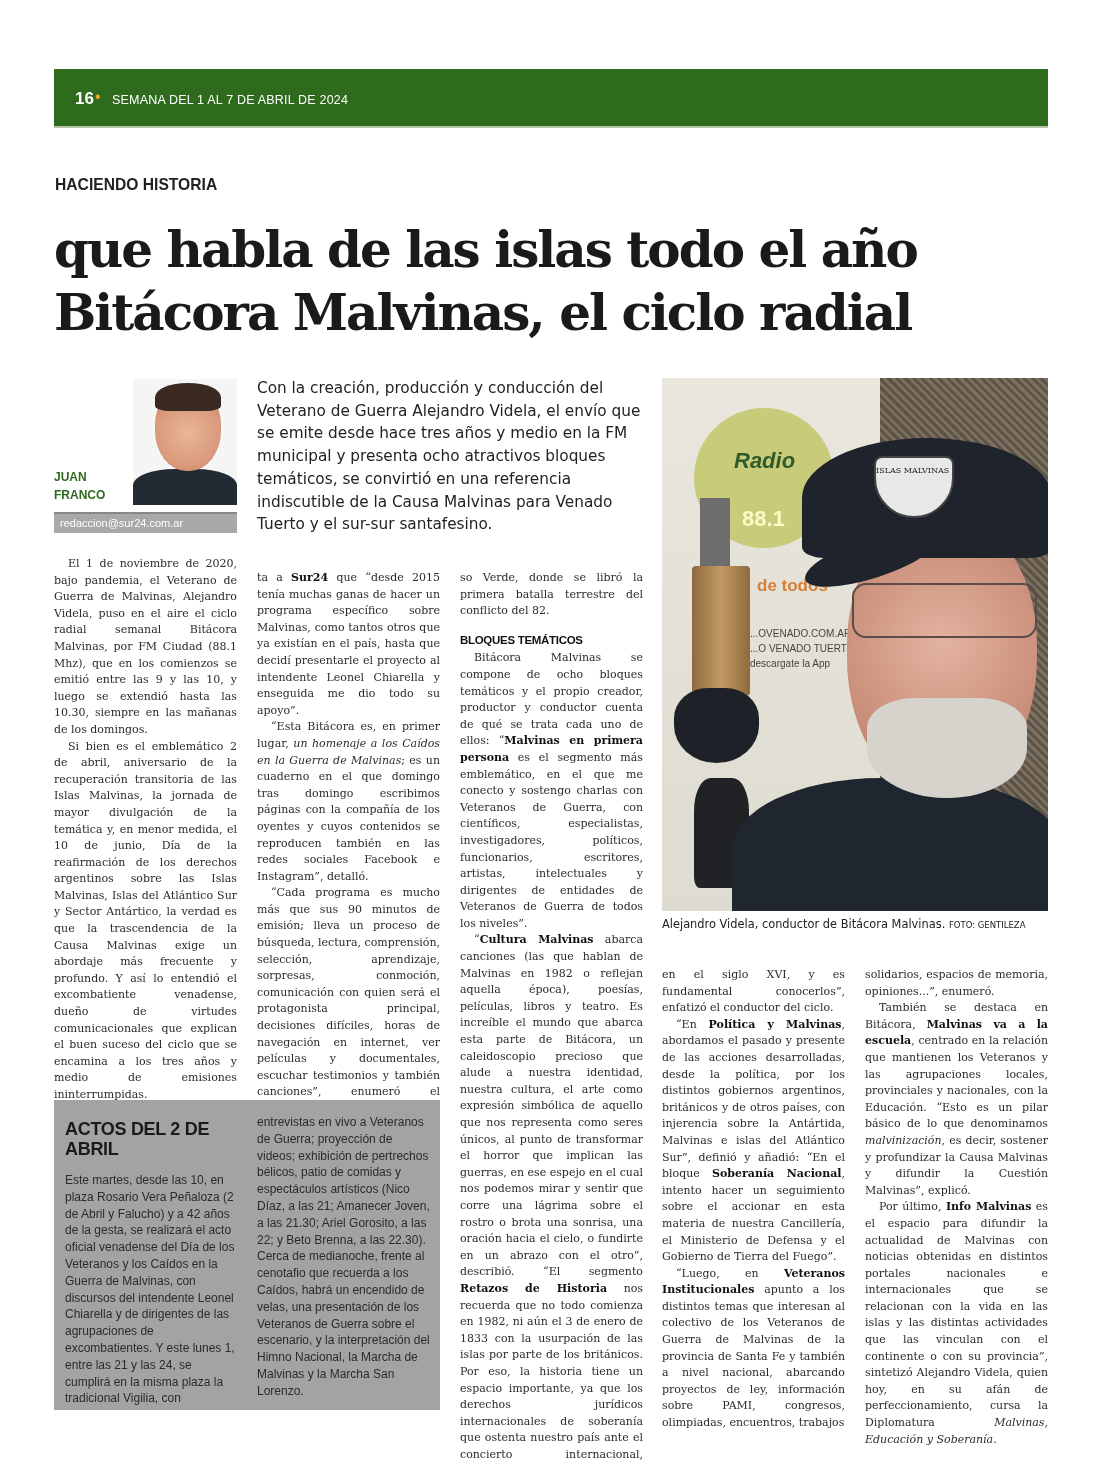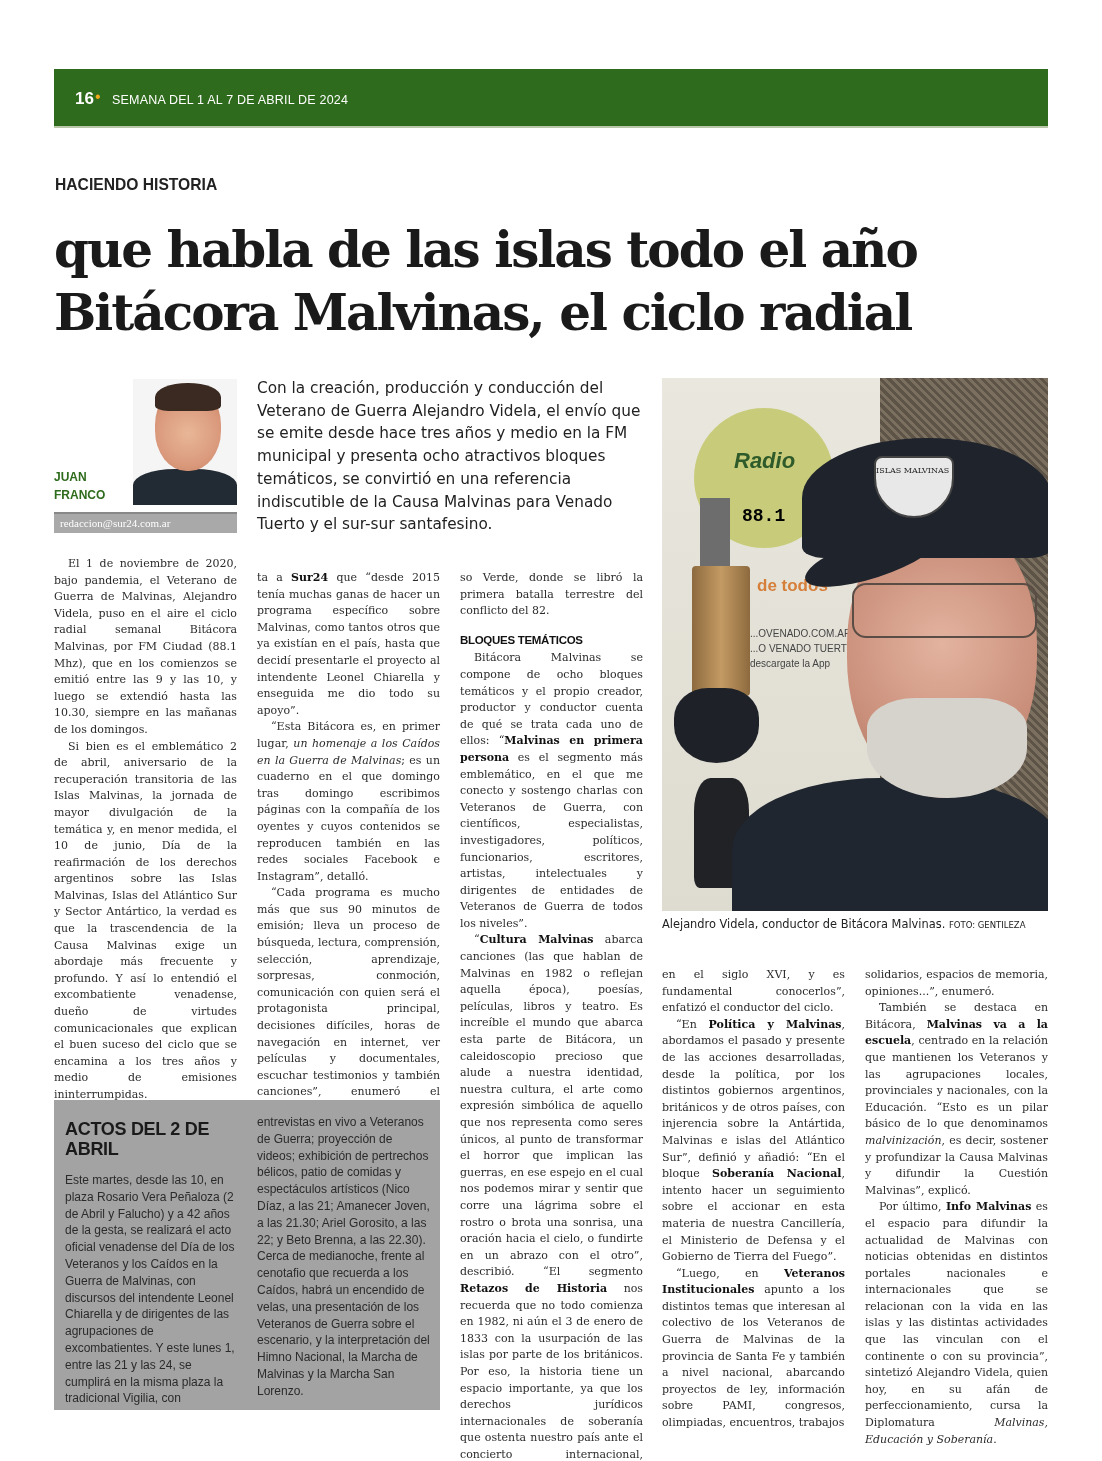--- a/index.html
+++ b/index.html
@@ -17,30 +17,30 @@
 
   .kicker { position: absolute; left: 55px; top: 175px; font-family: "Liberation Sans", sans-serif; font-weight: bold; font-size: 17px; color: #222; transform: scaleX(0.92); transform-origin: left; }
   .headline { position: absolute; left: 54px; top: 218px; width: 960px; font-family: "DejaVu Serif", serif; font-weight: bold; font-size: 50px; line-height: 63px; color: #1a1a1a; letter-spacing: -2px; }
   .headline span { display: block; white-space: nowrap; }
 
   .author-photo { position: absolute; left: 133px; top: 379px; width: 104px; height: 126px; background: linear-gradient(180deg,#f5f5f5 0%,#f5f5f5 100%); overflow: hidden; }
   .author-photo .face { position: absolute; left: 22px; top: 8px; width: 66px; height: 84px; border-radius: 45% 45% 48% 48%; background: radial-gradient(circle at 50% 55%, #e8b797 0%, #d9977a 60%, #b07055 100%); }
   .author-photo .hair { position: absolute; left: 22px; top: 4px; width: 66px; height: 28px; border-radius: 50% 50% 20% 20%; background: #3a2a22; }
   .author-photo .shirt { position: absolute; left: 0; top: 90px; width: 104px; height: 40px; border-radius: 40% 40% 0 0; background: #222a33; }
   .author-name { position: absolute; left: 54px; top: 468px; font-family: "Liberation Sans", sans-serif; font-weight: bold; font-size: 12px; line-height: 18px; color: #2e6b1c; }
-  .author-email { position: absolute; left: 54px; top: 512px; width: 183px; height: 21px; background: #a9a9a9; border-top: 2px solid #888; font-family: Liberation Serif, serif; font-size: 11px; color: #fff; padding: 3px 6px; }
+  .author-email { position: absolute; left: 54px; top: 512px; width: 183px; height: 21px; background: #a9a9a9; border-top: 2px solid #888; font-family: Liberation Sans, sans-serif; font-size: 11px; color: #fff; padding: 3px 6px; }
 
   .lead { position: absolute; left: 257px; top: 377px; width: 400px; font-family: "DejaVu Sans", sans-serif; font-size: 15.3px; line-height: 22.7px; color: #222; }
 
   .photo { position: absolute; left: 662px; top: 378px; width: 386px; height: 533px; overflow: hidden; background: #6e6558; }
   .ph-banner { position: absolute; left: 0; top: 0; width: 218px; height: 533px; background: linear-gradient(180deg,#e9e7de 0%, #dedbd0 100%); }
   .ph-wall { position: absolute; left: 218px; top: 0; width: 168px; height: 533px; background: repeating-linear-gradient(45deg,#7b6f60 0 3px,#5d5346 3px 6px); }
   .ph-circle { position: absolute; left: 32px; top: 30px; width: 140px; height: 140px; border-radius: 50%; background: #c8cc7a; }
   .ph-radio { position: absolute; left: 72px; top: 70px; font-family: "Liberation Sans", sans-serif; font-weight: bold; font-size: 22px; color: #2f5b2a; font-style: italic; }
-  .ph-freq { position: absolute; left: 80px; top: 128px; font-family: Liberation Mono, monospace; font-weight: bold; font-size: 18px; color: #000000; }
+  .ph-freq { position: absolute; left: 80px; top: 128px; font-family: Liberation Sans, sans-serif; font-weight: bold; font-size: 22px; color: #fef9c3; }
   .ph-todos { position: absolute; left: 95px; top: 198px; font-family: "Liberation Sans", sans-serif; font-weight: bold; font-size: 17px; color: #d67f3a; }
   .ph-web { position: absolute; left: 88px; top: 248px; font-family: "Liberation Sans", sans-serif; font-size: 10px; line-height: 15px; color: #444; }
   .ph-mic { position: absolute; left: 30px; top: 188px; width: 58px; height: 130px; background: linear-gradient(90deg,#8d6a3e,#c39a63,#8d6a3e); border-radius: 4px; }
   .ph-mic-top { position: absolute; left: 38px; top: 120px; width: 30px; height: 70px; background: #6d6d6d; }
   .ph-foam { position: absolute; left: 12px; top: 310px; width: 85px; height: 75px; background: #1e2128; border-radius: 40% 40% 50% 50%; }
   .ph-mate { position: absolute; left: 32px; top: 400px; width: 55px; height: 110px; background: #202226; border-radius: 30% 30% 10% 10%; }
   .ph-person-body { position: absolute; left: 70px; top: 400px; width: 330px; height: 160px; background: #1f262f; border-radius: 45% 45% 0 0; }
   .ph-face { position: absolute; left: 185px; top: 140px; width: 190px; height: 280px; border-radius: 45% 45% 50% 50%; background: radial-gradient(circle at 50% 45%, #e3b3a0 0%, #c98e79 60%, #9c6b5c 100%); }
   .ph-beard { position: absolute; left: 205px; top: 320px; width: 160px; height: 100px; border-radius: 30% 30% 50% 50%; background: #d6d2cc; }
   .ph-cap { position: absolute; left: 140px; top: 60px; width: 250px; height: 120px; background: #1e232c; border-radius: 55% 55% 10% 10%; }

